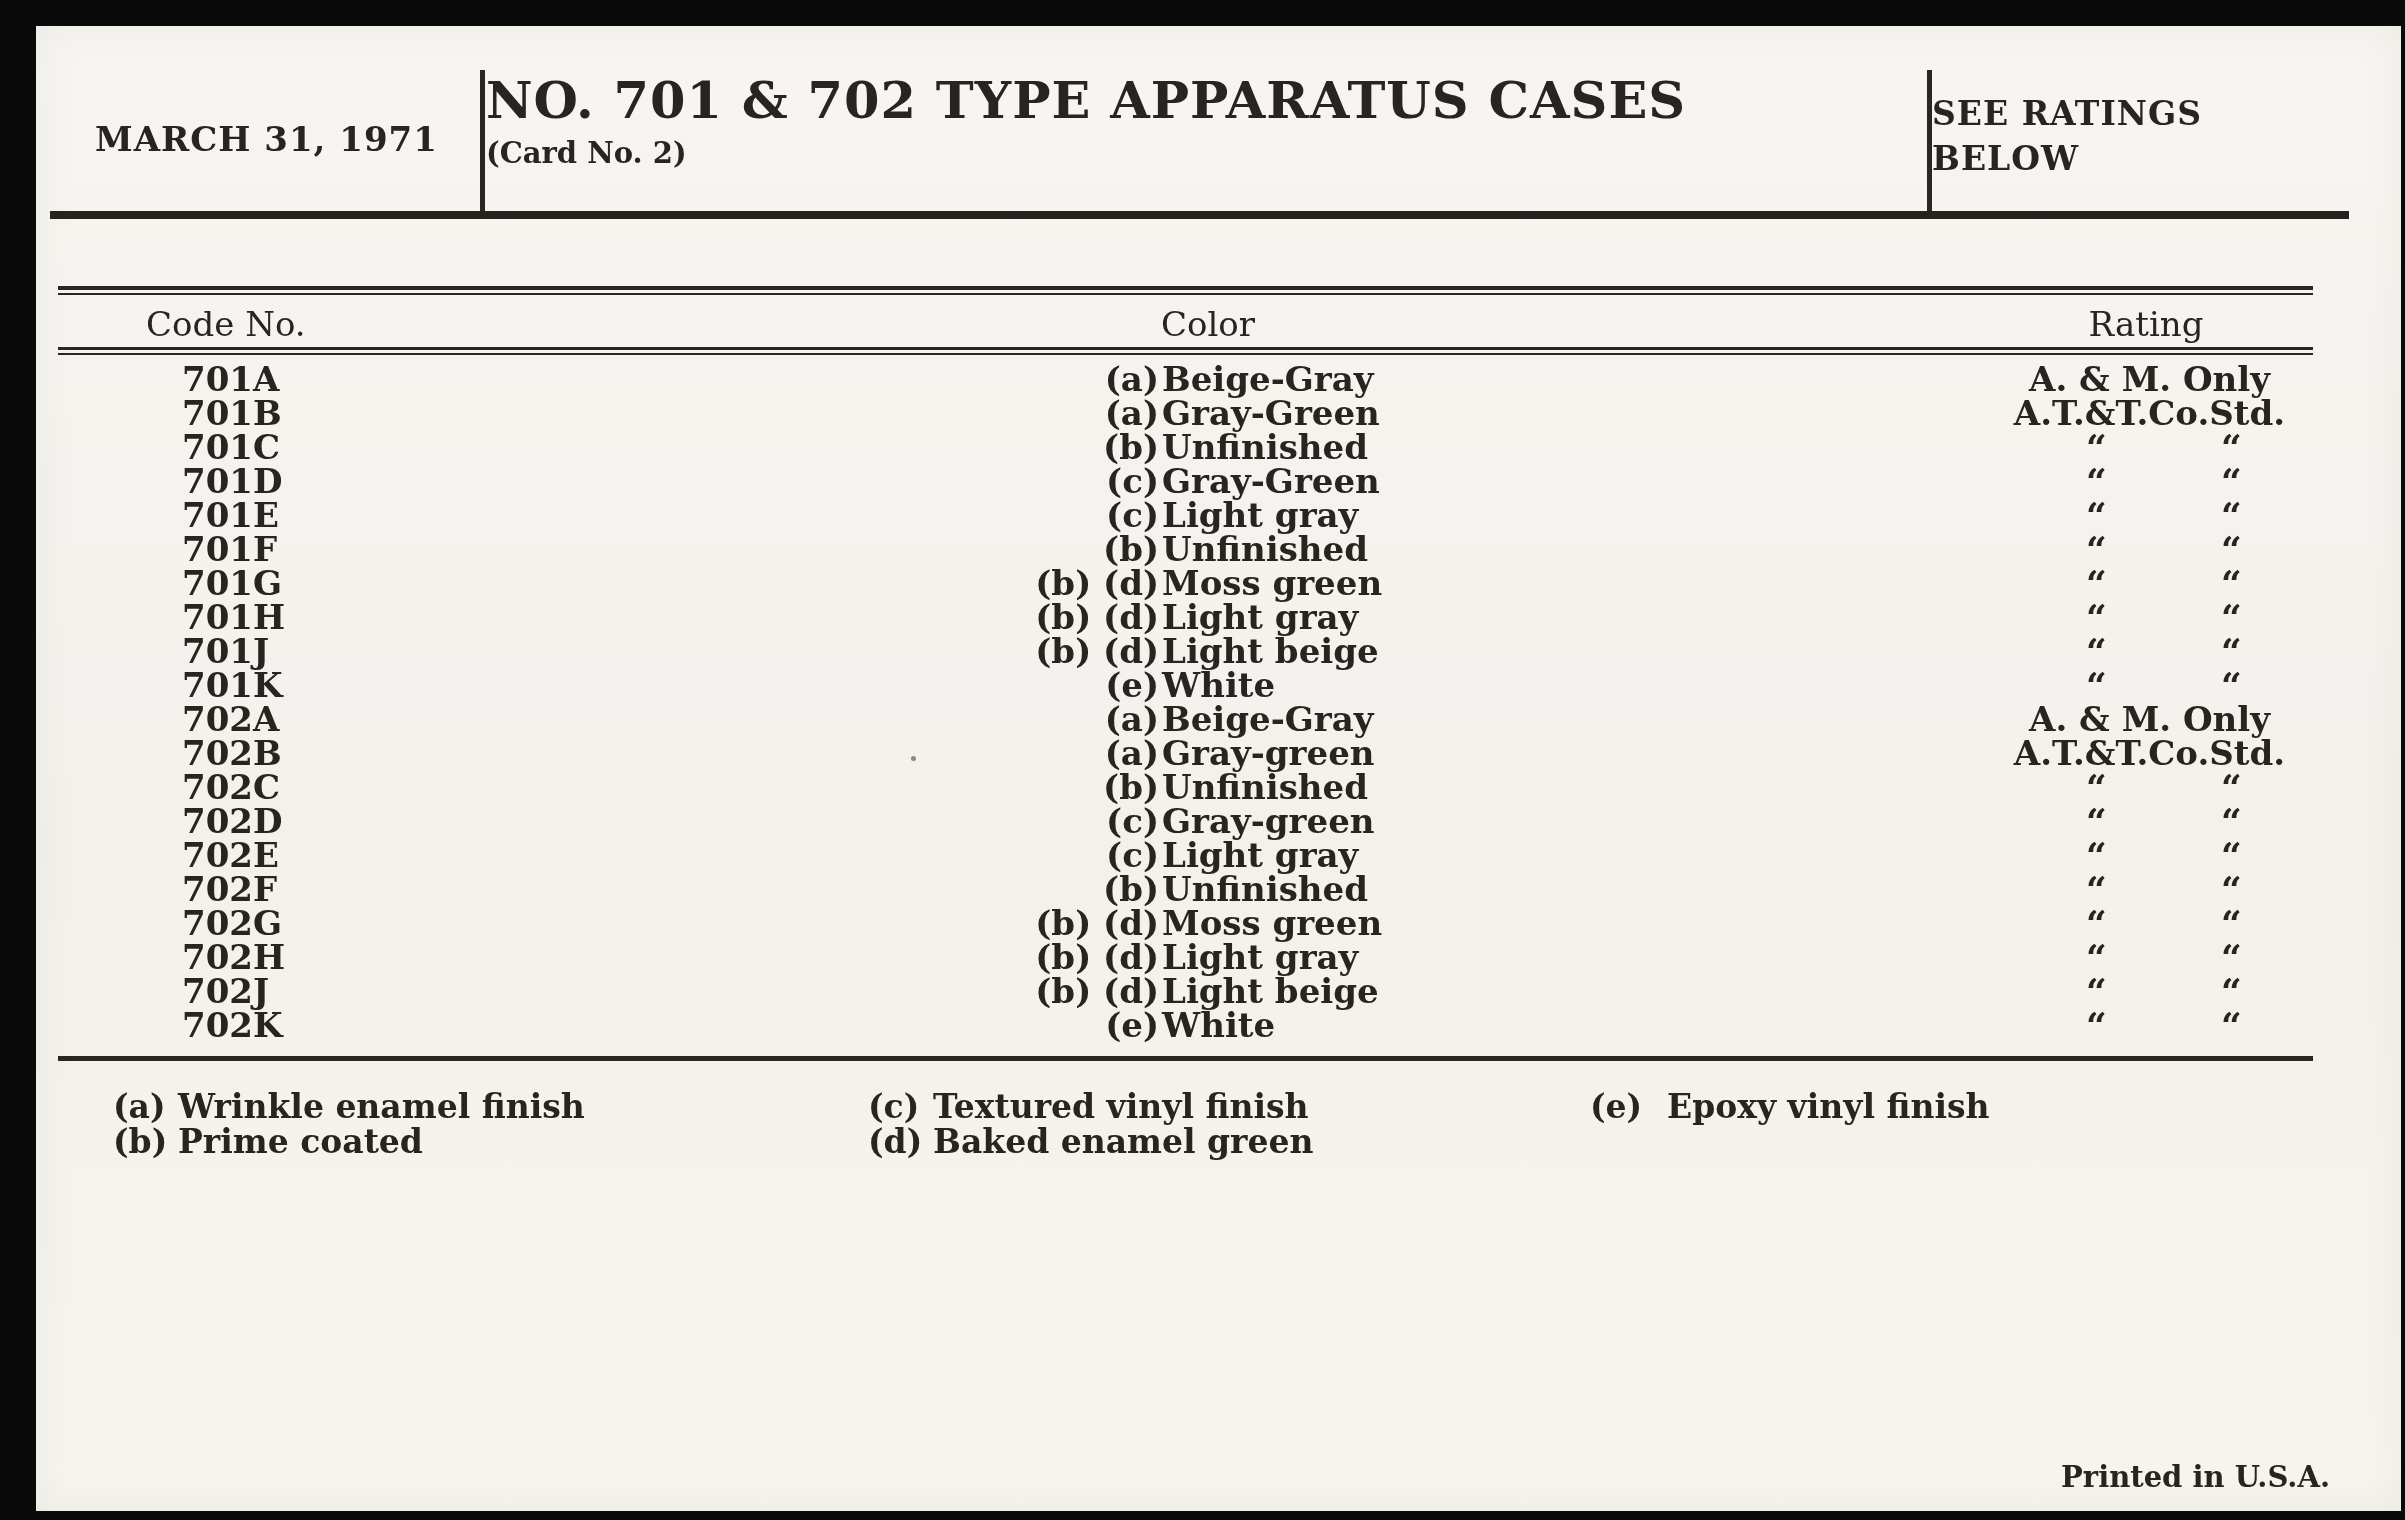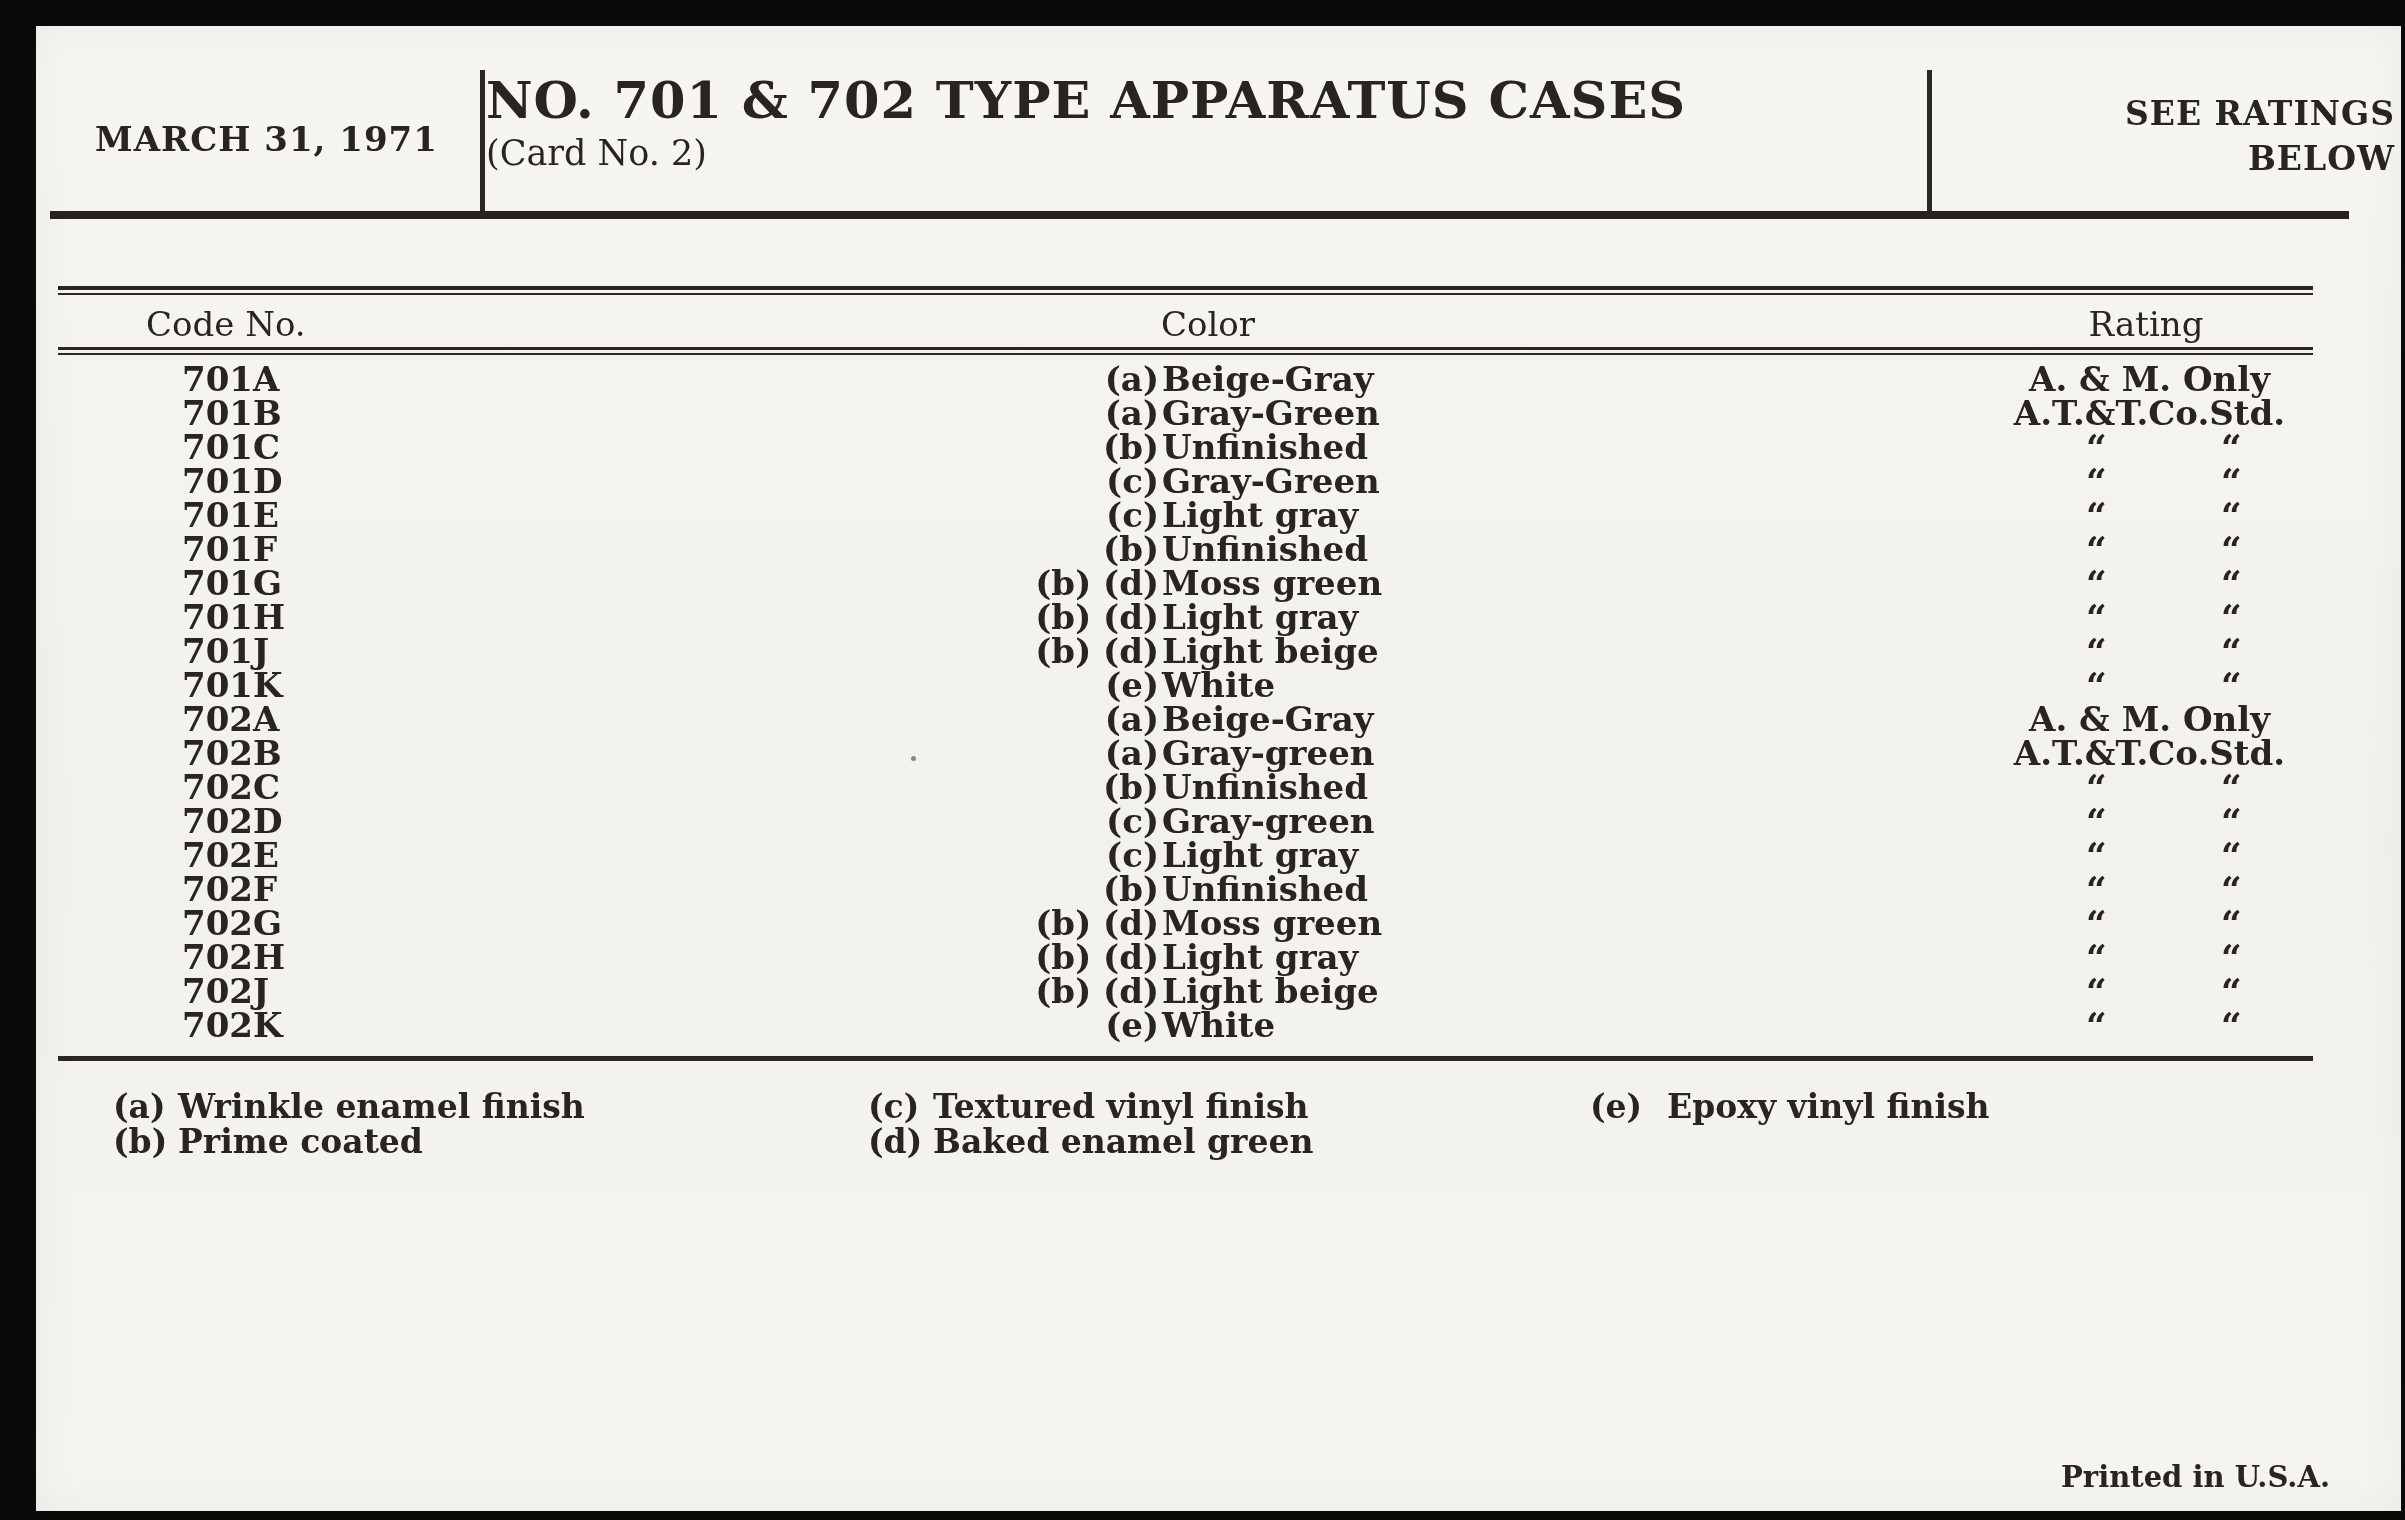--- a/index.html
+++ b/index.html
@@ -20,23 +20,23 @@
   .date {
     position:absolute; left:59px; top:93px; width:337px;
     text-align:center; font-size:34px; font-weight:700; letter-spacing:1px;
     white-space:nowrap;
   }
   .vrule { position:absolute; width:5px; background:#2a2722; top:44px; height:147px; }
   .vrule.left  { left:444px; }
   .vrule.right { left:1891px; }
   .title-block { position:absolute; left:450px; top:44px; width:1440px; }
   .main-title { font-size:51px; line-height:61px; font-weight:700; letter-spacing:1px; white-space:nowrap; }
-  .subtitle   { font-size:35px; line-height:44px; font-weight:400; }
+  .subtitle   { font-size:29px; line-height:44px; font-weight:700; }
   .see-block {
-    position:absolute; left:1896px; top:65px; width:463px; text-align:right;
+    position:absolute; left:1896px; top:65px; width:463px; text-align:left;
     font-size:33px; line-height:45px; font-weight:700; letter-spacing:1px;
   }
   .header-rule { position:absolute; left:14px; top:185px; width:2299px; height:8px; background:#26231e; }
 
   
   .t-top-rule {
     position:absolute; left:22px; top:260px; width:2255px; height:9px;
     border-top:4px solid #2a2722; border-bottom:2px solid #2a2722;
   }
   .thead { position:absolute; top:280px; left:0; width:100%; height:36px; font-size:34px; line-height:36px; }

